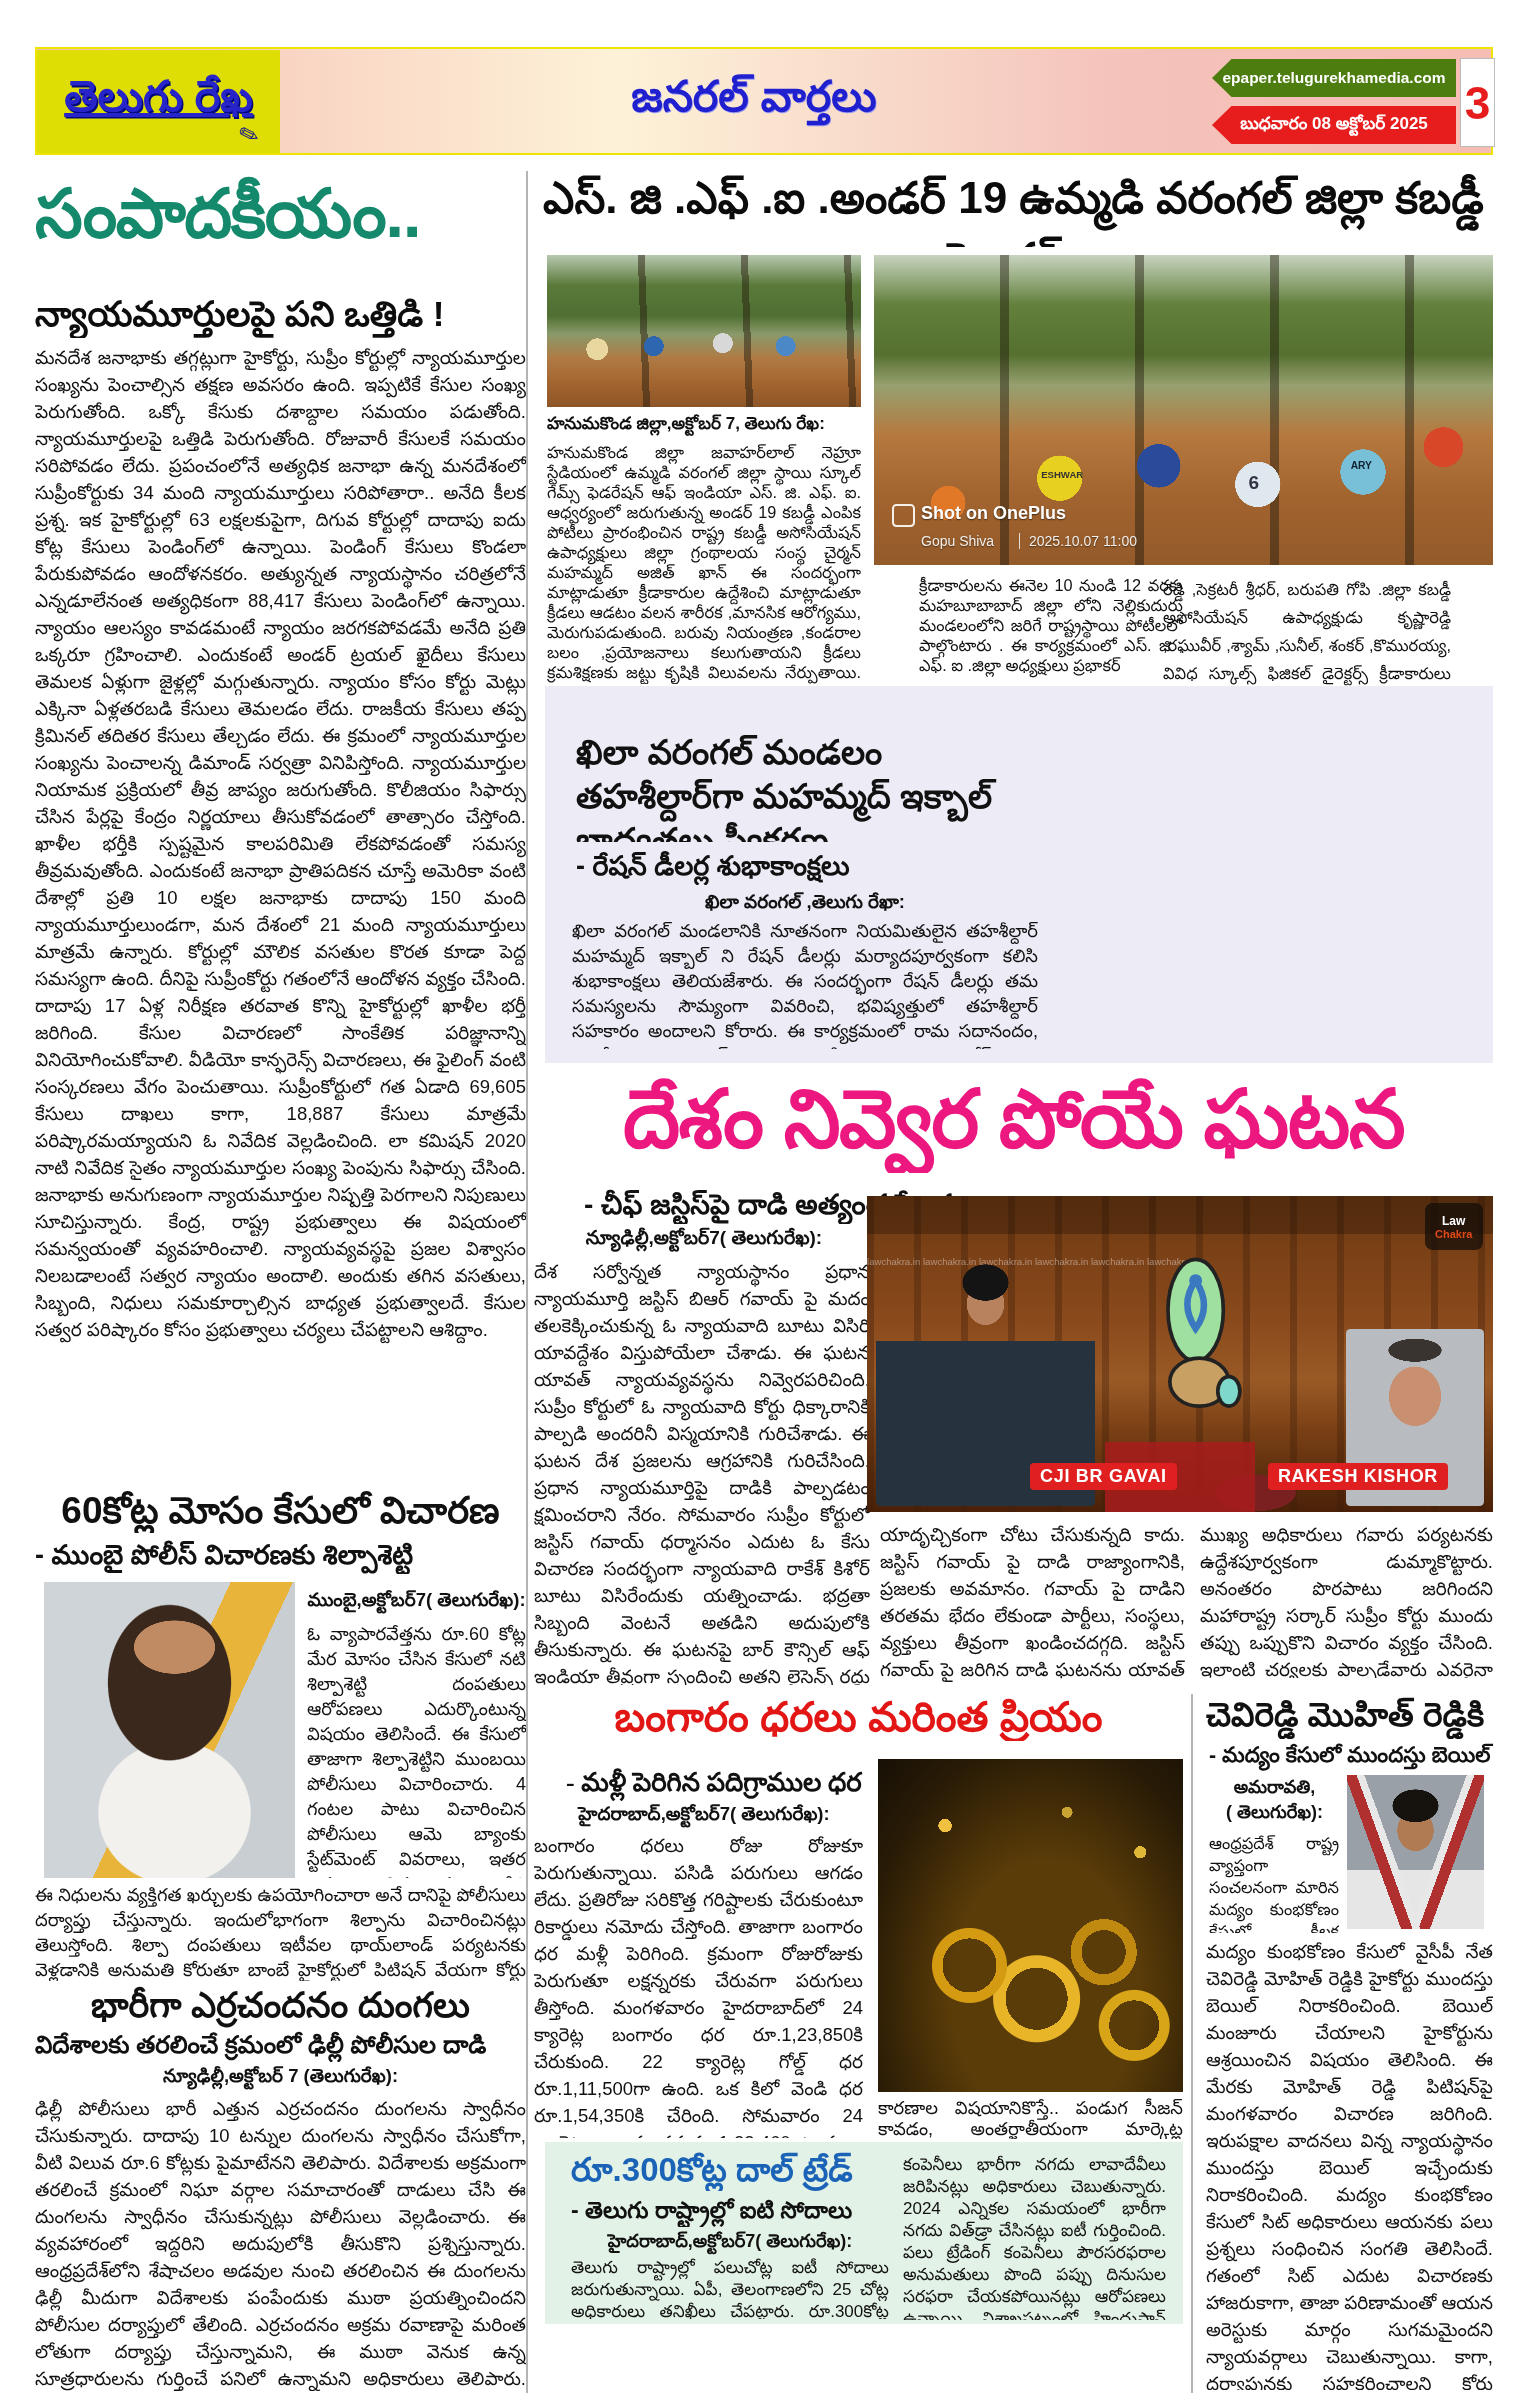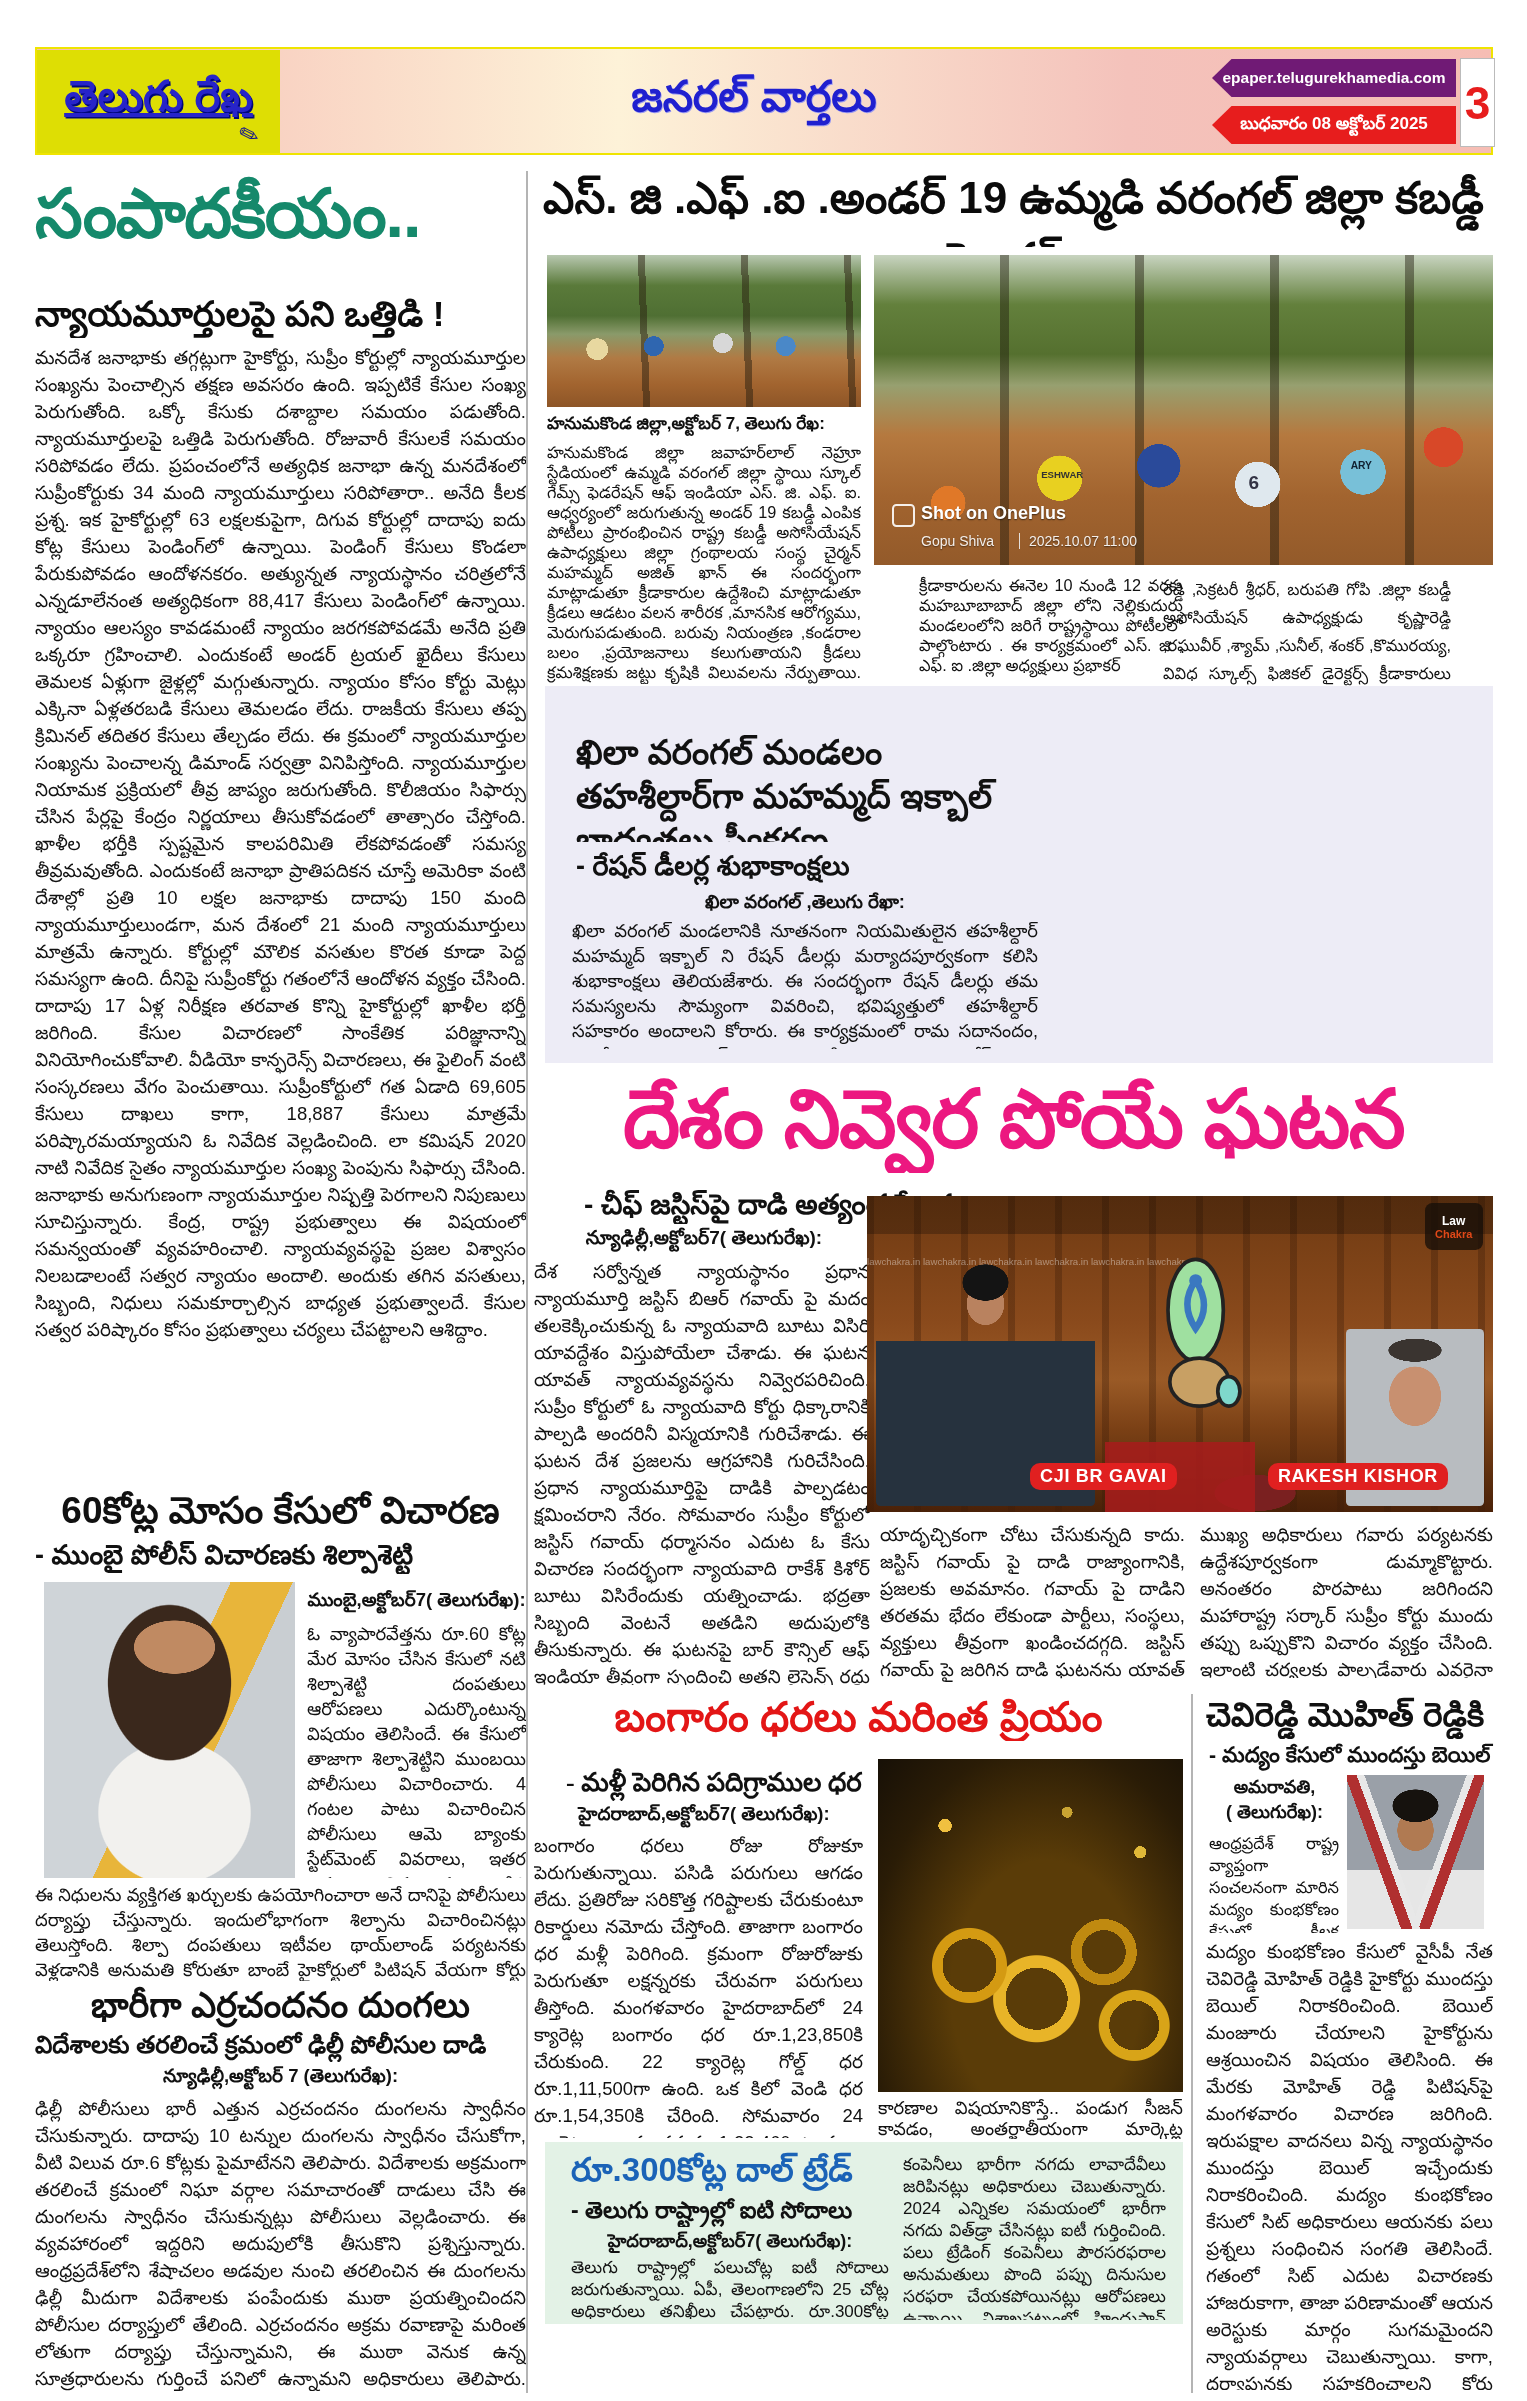--- a/index.html
+++ b/index.html
@@ -8,42 +8,42 @@
   .abs{position:absolute;box-sizing:border-box;}
   .jt{text-align:justify;}
   .ctr{text-align:center;}
   .b{font-weight:bold;}
   .clip{overflow:hidden;}
   .flexc{display:flex;align-items:center;justify-content:center;}
   .ph{position:absolute;overflow:hidden;}
   .rule{position:absolute;background:#b4b4b4;}
   .datel{font-weight:bold;text-align:center;}
   .pill{position:absolute;background:#e02020;color:#fff;font-weight:bold;
-        border-radius:10px;padding:3px 10.3px;font-size:18px;letter-spacing:0.7px;}
+        border-radius:4px;padding:3px 10.3px;font-size:18px;letter-spacing:0.7px;}
   .wm{color:#ffffff;text-shadow:0 0.7px 1.5px rgba(0,0,0,.6);}
 </style>
 </head>
 <body>
 
 <div class="page">
 
   <div class="abs" style="left:35px;top:47px;width:1458px;height:108px;border:2.2px solid #efe400;
               background:linear-gradient(90deg,#f6bdb4,#fdf2d8 40%,#f4c2bb 75%,#f6bdb4);"></div>
 
   <div class="abs flexc" style="left:37px;top:50px;width:243px;height:103px;background:#dede04;">
     <span class="b" style="font-size:43px;color:#2724c9;text-shadow:1.5px 1.5px 0 #00087a;
                  text-decoration:underline;text-decoration-thickness:4.4px;">తెలుగు రేఖ</span>
     <span style="position:absolute;right:21px;bottom:4.4px;font-size:24px;color:#1a1a8a;transform:rotate(-18deg);">✎</span>
   </div>
 
   <div class="abs flexc" style="left:303px;top:50px;width:902px;height:103px;">
     <span class="b" style="font-size:43px;color:#2020cf;text-shadow:0.7px 0.7px 0 #9a9af0;">జనరల్ వార్తలు</span>
   </div>
 
-  <div class="abs flexc" style="left:1212px;top:59px;width:244px;height:38px;background:#701a75;
+  <div class="abs flexc" style="left:1212px;top:59px;width:244px;height:38px;background:#4d7c0f;
               clip-path:polygon(8% 0,100% 0,100% 100%,8% 100%,0 50%);">
     <span class="b" style="font-size:15.5px;color:#fff;">epaper.telugurekhamedia.com</span>
   </div>
 
   <div class="abs flexc" style="left:1212px;top:106px;width:244px;height:38px;background:#e71d1d;
               clip-path:polygon(8% 0,100% 0,100% 100%,8% 100%,0 50%);">
     <span class="b" style="font-size:17px;color:#fff;">బుధవారం 08 అక్టోబర్ 2025</span>
   </div>
 
   <div class="abs flexc" style="left:1460px;top:58px;width:35px;height:89px;background:#fff;border:0.7px solid #bbb;">

